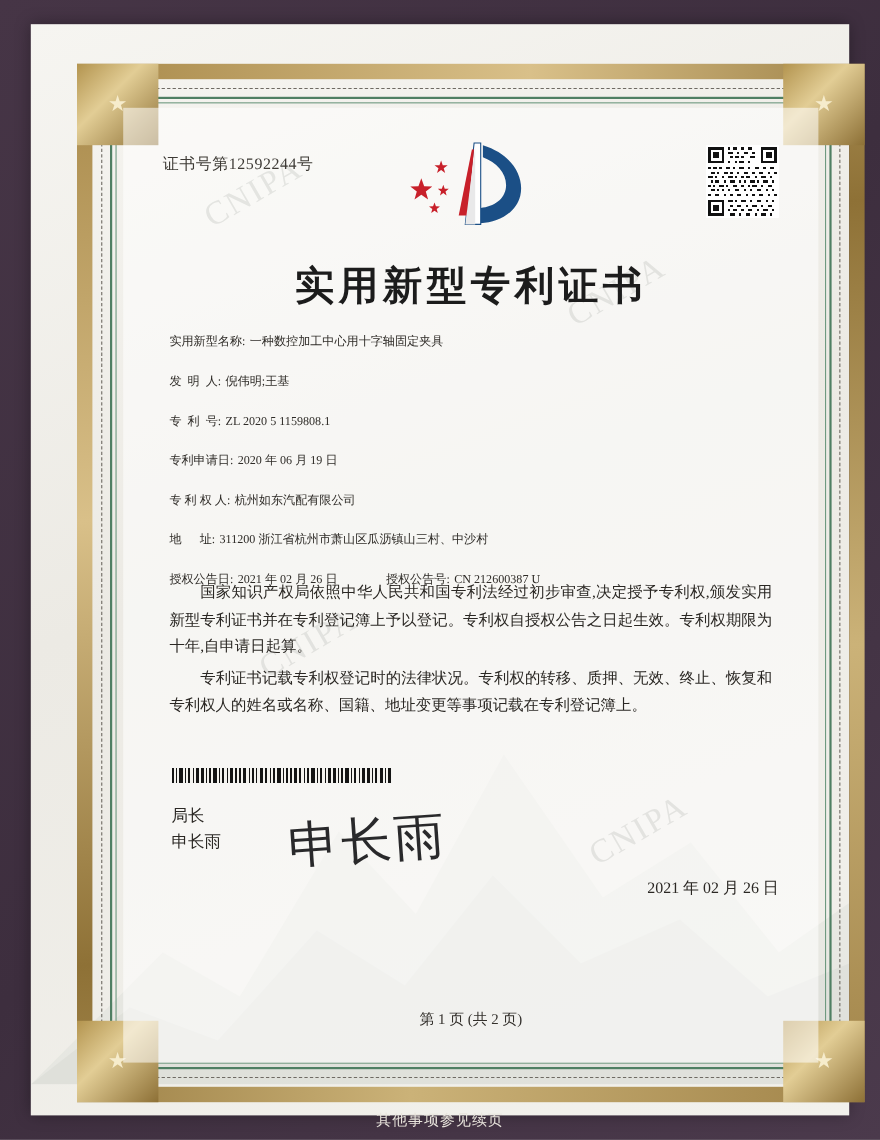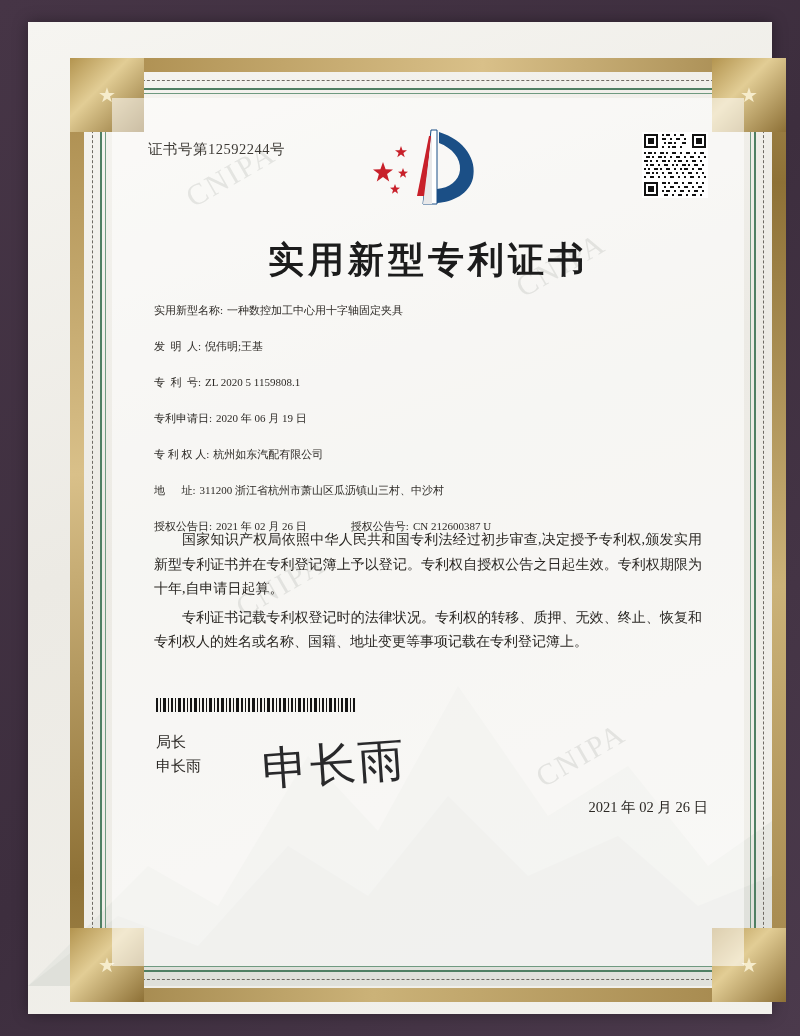--- a/index.html
+++ b/index.html
@@ -565,17 +565,19 @@
 
       <div class="signature-block">
         <div>局长</div>
         <div>申长雨</div>
       </div>
 
       <div class="handsign">申长雨</div>
 
       <div class="issue-date">2021 年 02 月 26 日</div>
 
+      <div class="page-no">第 1 页 (共 2 页)</div>
     </div>
 
   </div>
 
+  <div class="footnote">其他事项参见续页</div>
 </div>
 
 </body></html>

